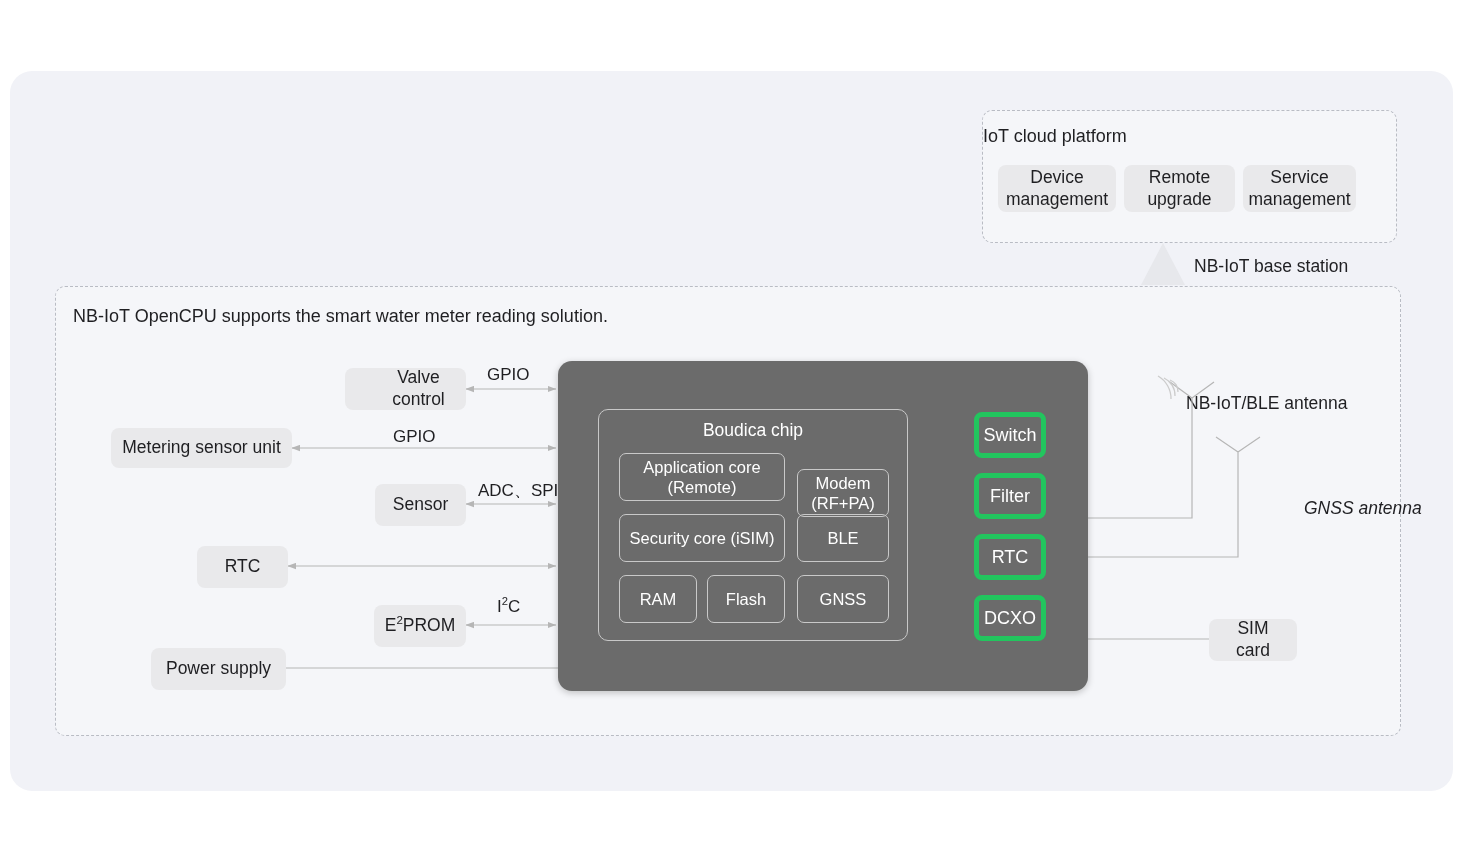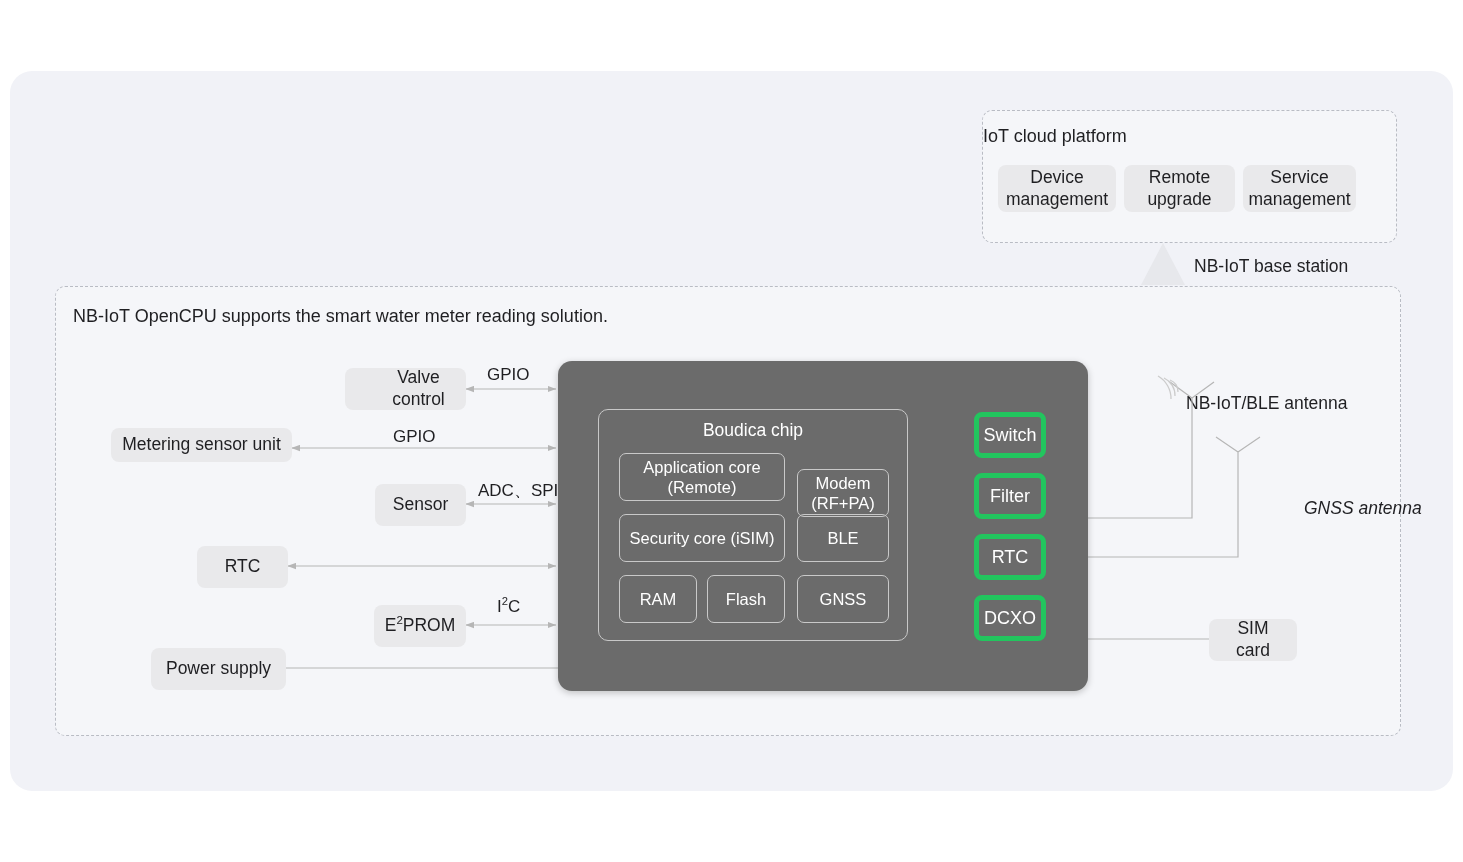--- a/index.html
+++ b/index.html
@@ -173,21 +173,21 @@
 
       <g stroke="#cccccc" stroke-width="1.3" fill="none">
         <path d="M1178,392 A 12 12 0 0 0 1170,380"></path>
         <path d="M1175,396 A 19 19 0 0 0 1164,378"></path>
         <path d="M1171,399 A 26 26 0 0 0 1158,376"></path>
       </g>
     </g>
   </svg>
 
   <div class="chip" style="left:345px; top:368px; width:121px; height:42px;padding-left:36px;">Valve control</div>
-  <div class="chip" style="left:111px; top:428px; width:181px; height:34px;">Metering sensor unit</div>
+  <div class="chip" style="left:111px; top:428px; width:181px; height:40px;">Metering sensor unit</div>
   <div class="chip" style="left:375px; top:484px; width:91px; height:42px;">Sensor</div>
   <div class="chip" style="left:197px; top:546px; width:91px; height:42px;">RTC</div>
   <div class="chip" style="left:374px; top:605px; width:92px; height:42px;">
     <span>E<sup>2</sup>PROM</span>
   </div>
   <div class="chip" style="left:151px; top:648px; width:135px; height:42px;">Power supply</div>
 
   <div class="plain-text" style="left:487px; top:365px; font-size:17px;">GPIO</div>
   <div class="plain-text" style="left:393px; top:427px; font-size:17px;">GPIO</div>
   <div class="plain-text" style="left:478px; top:479px; font-size:17px;">ADC、SPI</div>

